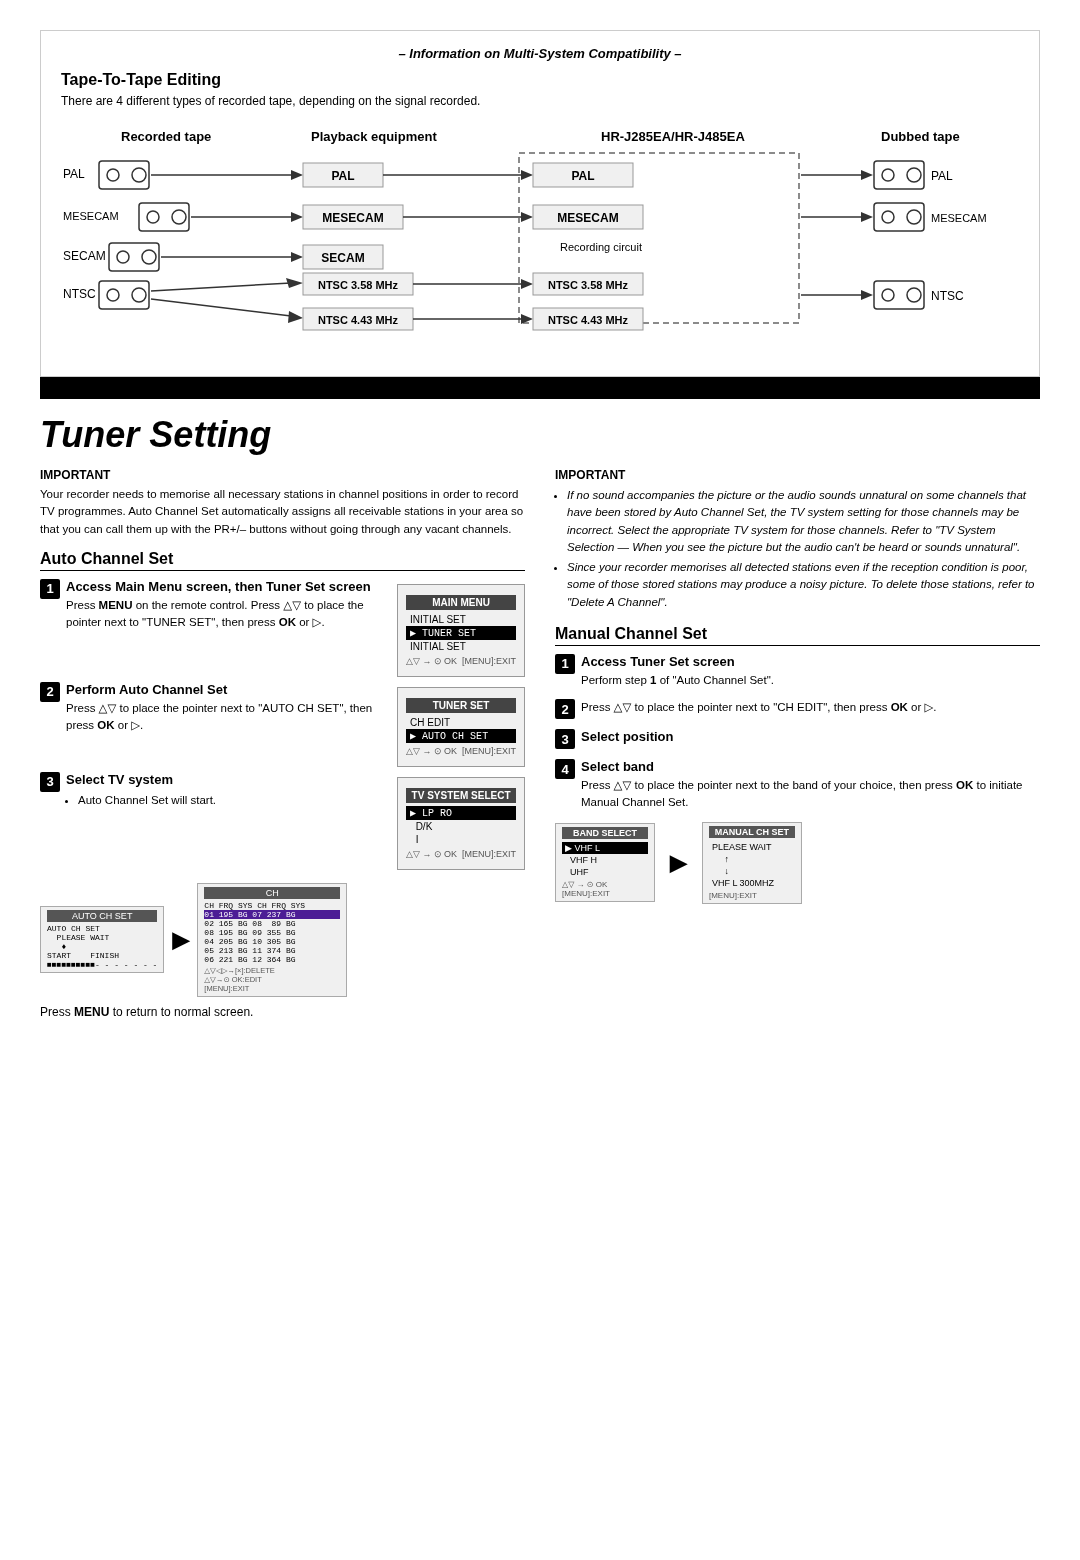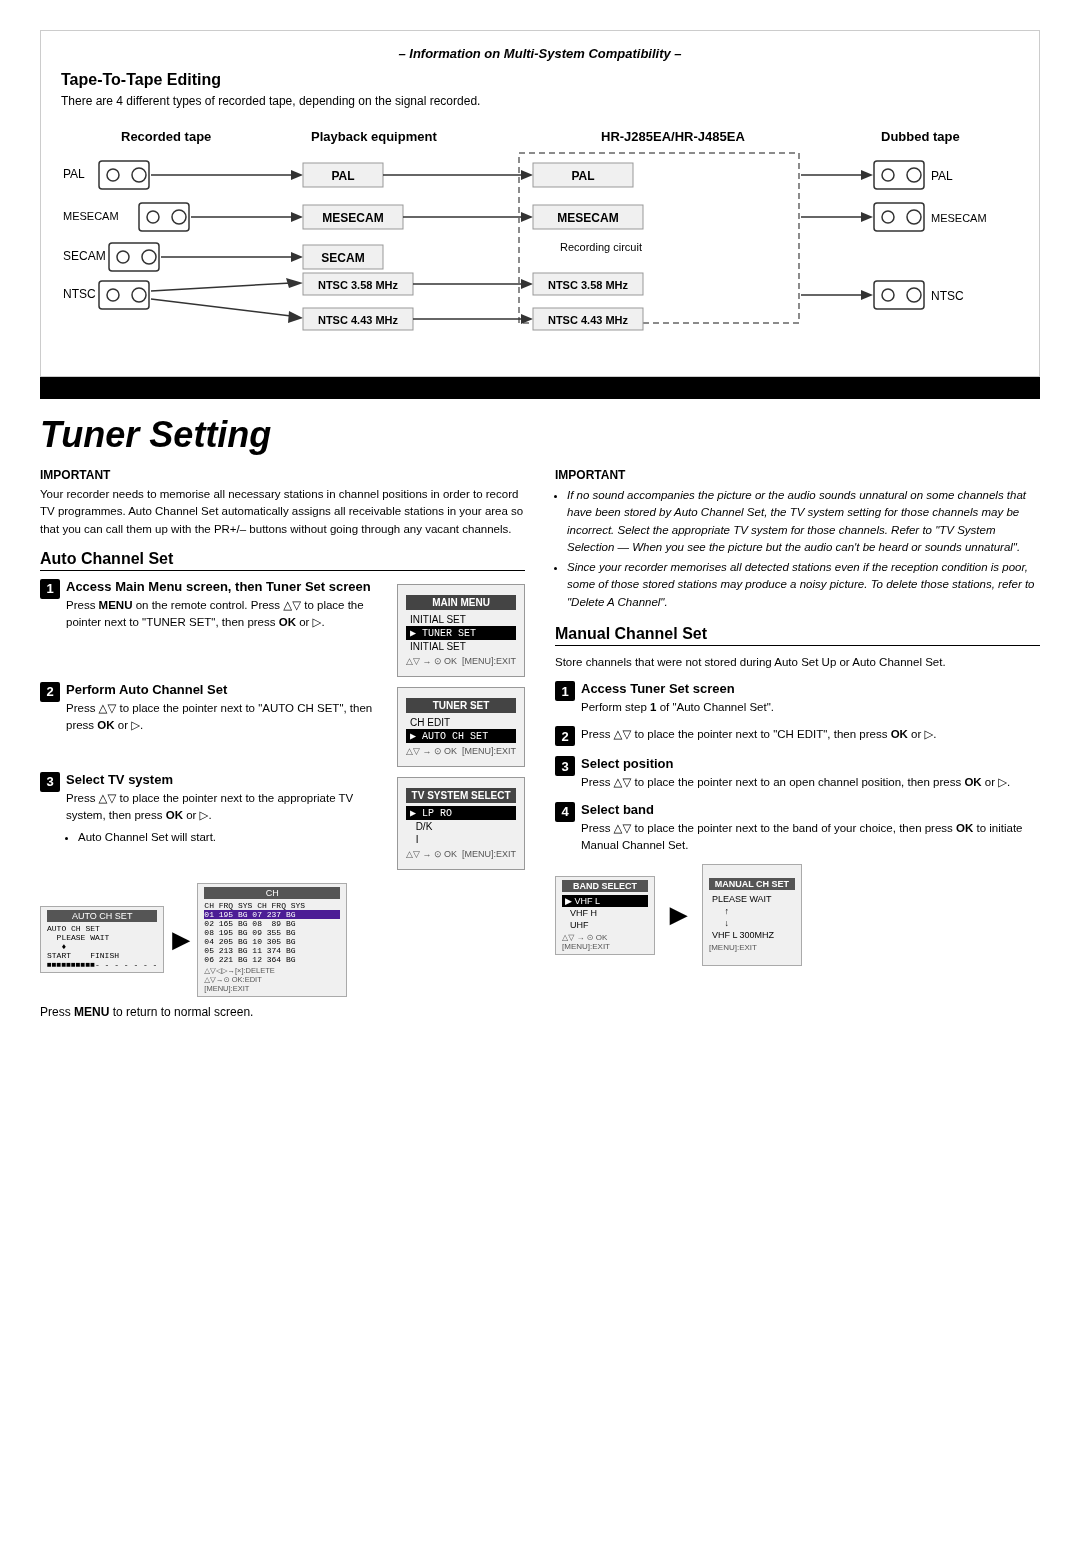--- a/index.html
+++ b/index.html
@@ -239,21 +239,21 @@
     }
     .band-screen .bs-footer {
       font-size: 8px;
       color: #555;
       margin-top: 2px;
     }
     .manual-screen {
       border: 1px solid #aaa;
       background: #f0f0f0;
       font-size: 9px;
-      padding: 13px 6px;
+      padding: 3px 6px;
       min-width: 100px;
     }
     .manual-screen .ms-title {
       font-weight: bold;
       text-align: center;
       font-size: 9px;
       background: #555;
       color: #fff;
       padding: 1px;
       margin-bottom: 3px;
@@ -448,21 +448,20 @@
               </div>
             </div>
           </div>
 
           <div class="step-with-screen">
             <div class="step-with-screen-left">
               <div class="step">
                 <div class="step-num">3</div>
                 <div class="step-content">
                   <div class="step-title">Select TV system</div>
-                  <div class="step-text">Press △▽ to place the pointer next to the appropriate TV system, then press <em>OK</em> or ▷.</div>
                   <ul class="bullet-list">
                     <li>Auto Channel Set will start.</li>
                   </ul>
                 </div>
               </div>
             </div>
             <div class="step-with-screen-right">
               <div class="screen-box">
                 <div class="screen-title">TV SYSTEM SELECT</div>
                 <div class="screen-item selected">▶ LP RO</div>
@@ -506,42 +505,40 @@
         <div class="important-right">
           <div class="important-label">IMPORTANT</div>
           <ul class="bullet-list">
             <li class="bullet-italic">If no sound accompanies the picture or the audio sounds unnatural on some channels that have been stored by Auto Channel Set, the TV system setting for those channels may be incorrect. Select the appropriate TV system for those channels. Refer to "TV System Selection — When you see the picture but the audio can't be heard or sounds unnatural".</li>
             <li class="bullet-italic">Since your recorder memorises all detected stations even if the reception condition is poor, some of those stored stations may produce a noisy picture. To delete those stations, refer to "Delete A Channel".</li>
           </ul>
         </div>
 
         <div class="step-section">
           <div class="step-section-title">Manual Channel Set</div>
-          <div class="important-text" style="margin-bottom:10px;">Store channels that were not stored during Auto Set Up or Auto Channel Set.</div>
 
           <div class="step">
             <div class="step-num">1</div>
             <div class="step-content">
               <div class="step-title">Access Tuner Set screen</div>
               <div class="step-text">Perform step <strong>1</strong> of "Auto Channel Set".</div>
             </div>
           </div>
 
           <div class="step">
             <div class="step-num">2</div>
             <div class="step-content">
               <div class="step-text">Press △▽ to place the pointer next to "CH EDIT", then press <em>OK</em> or ▷.</div>
             </div>
           </div>
 
           <div class="step">
             <div class="step-num">3</div>
             <div class="step-content">
               <div class="step-title">Select position</div>
-              <div class="step-text">Press △▽ to place the pointer next to an open channel position, then press <em>OK</em> or ▷.</div>
             </div>
           </div>
 
           <div class="step">
             <div class="step-num">4</div>
             <div class="step-content">
               <div class="step-title">Select band</div>
               <div class="step-text">Press △▽ to place the pointer next to the band of your choice, then press <em>OK</em> to initiate Manual Channel Set.</div>
             </div>
           </div>

